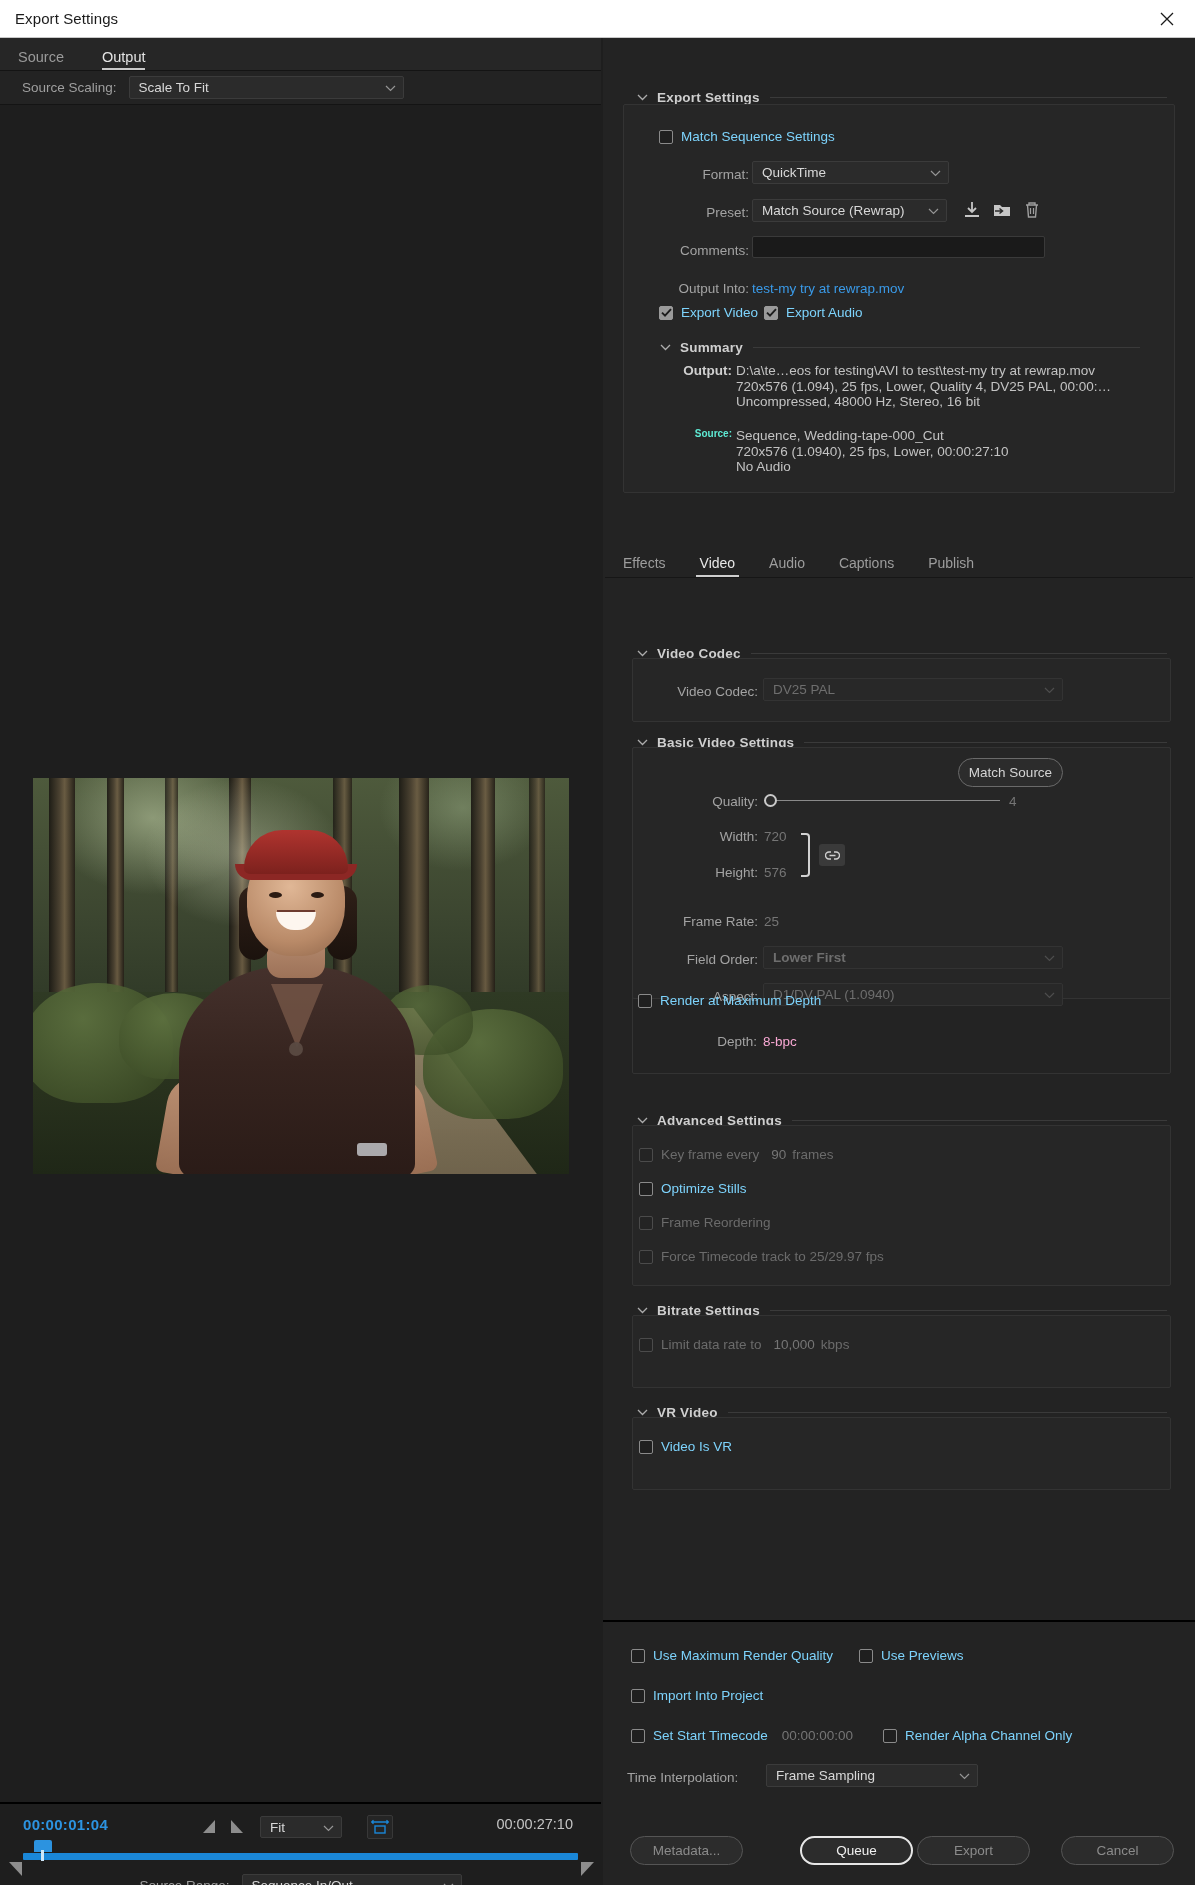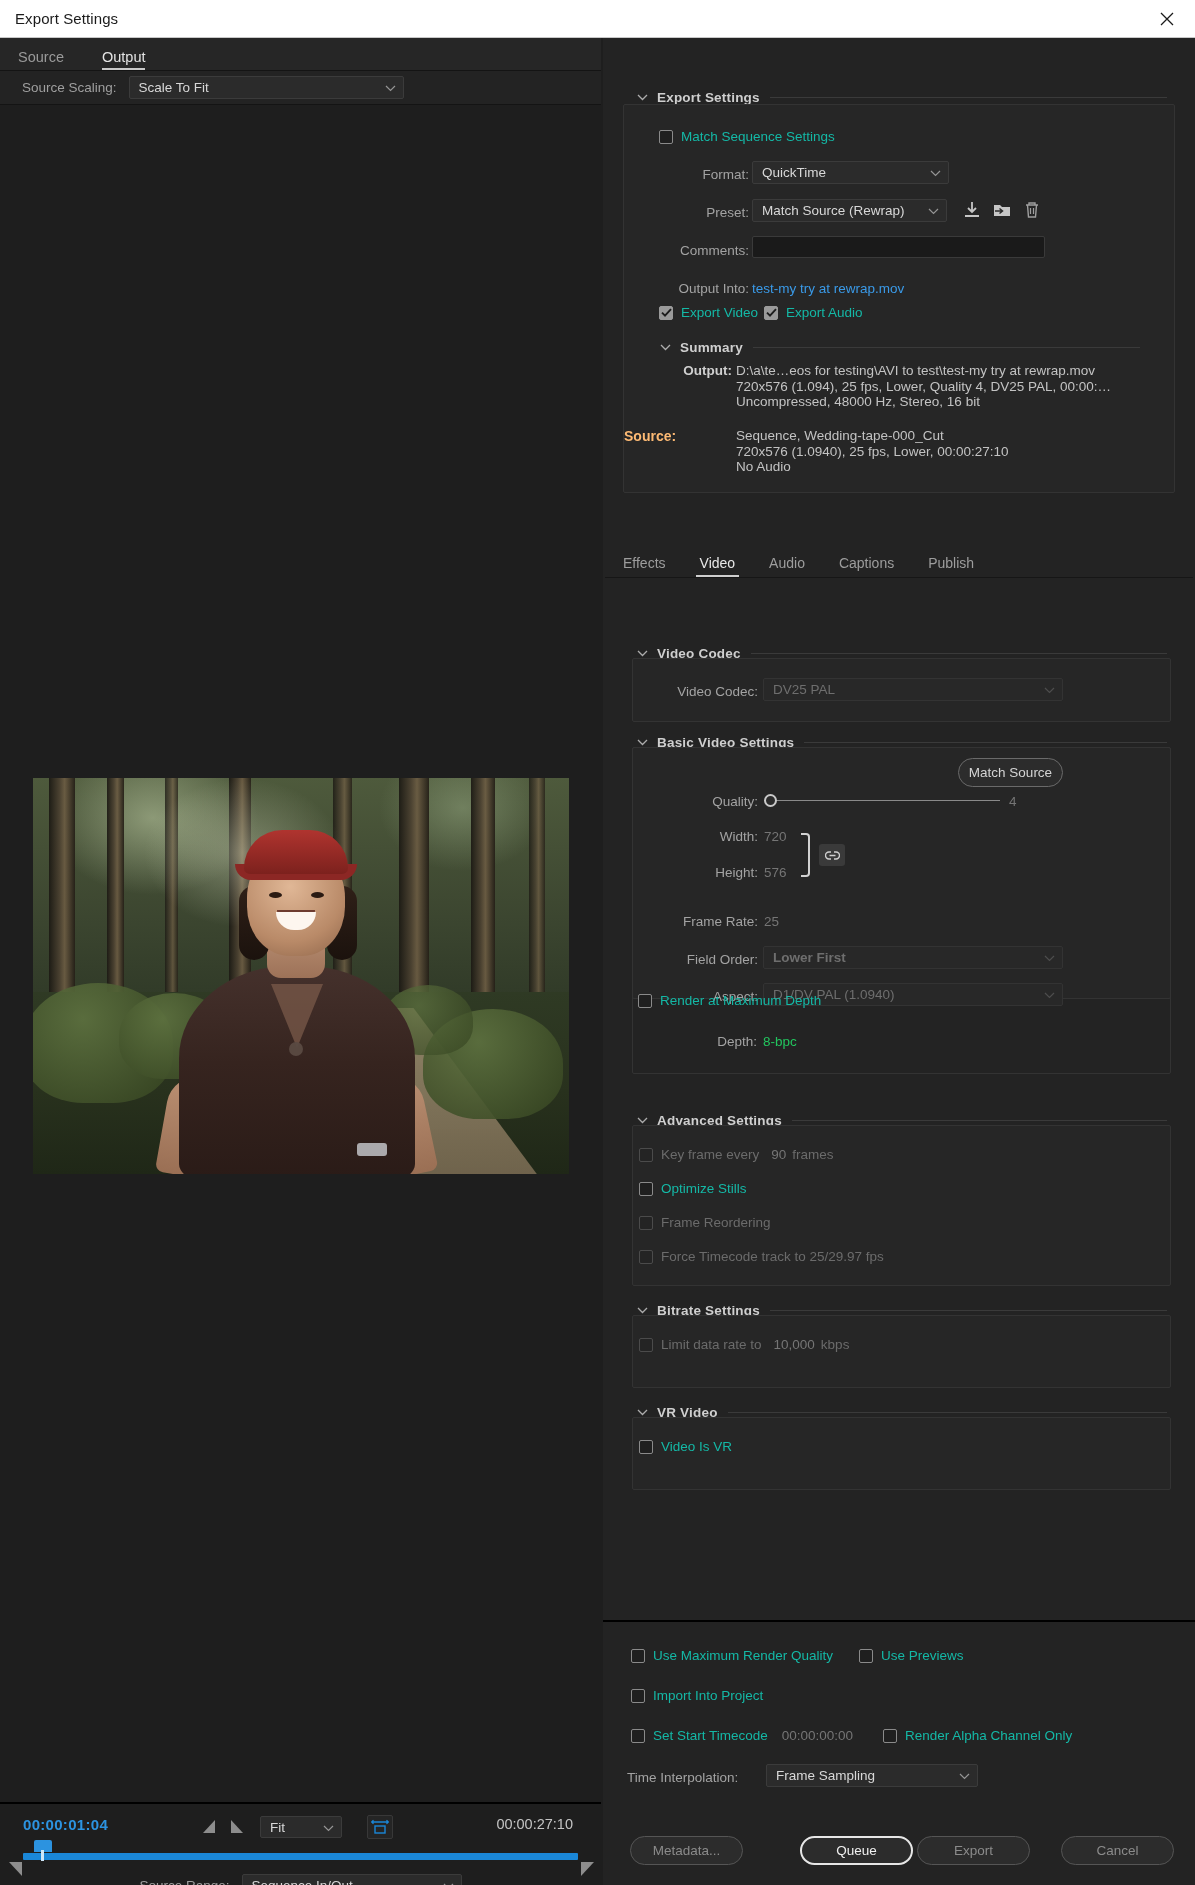--- a/index.html
+++ b/index.html
@@ -268,32 +268,32 @@
   }
   .grp-head .twisty { margin-right: 9px; opacity: .8; display:flex; }
   .grp-head .rule { flex: 1; height: 1px; background: #3a3a3a; margin-left: 10px; }
 
   .panel-box {
     background: #262626; border: 1px solid #333; border-radius: 2px;
   }
 
   .row { display: flex; align-items: center; }
   .fld-label { font-size: 13.5px; color: #a3a3a3; text-align: right; }
-  .fld-value { font-size: 13.5px; color: #22c55e; }
+  .fld-value { font-size: 13.5px; color: #f9a8d4; }
   .fld-value.dim { color: #757575; }
   .fld-value.link { color: #3a9ae8; cursor: pointer; }
 
   .cbx {
     width: 14px; height: 14px; border: 1px solid #8a8a8a; border-radius: 2px;
     background: #1f1f1f; display: inline-flex; align-items: center;
     justify-content: center; flex: none; cursor: pointer;
   }
   .cbx.checked { background: #9a9a9a; border-color: #9a9a9a; }
   .cbx.dim { border-color: #4b4b4b; background: #242424; }
-  .cbx-label { font-size: 13.5px; color: #14b8a6; margin-left: 8px; cursor: pointer; }
+  .cbx-label { font-size: 13.5px; color: #7dd3fc; margin-left: 8px; cursor: pointer; }
   .cbx-label.dim { color: #6b6b6b; }
 
   .combo.disabled {
     background: #282828; border-color: #333; color: #6e6e6e; cursor: default;
   }
 
   
   #export-settings-grp { position: absolute; left: 34px; top: 52px; width: 530px; }
   #es-box {
     position: absolute; left: 20px; top: 66px; width: 552px; height: 389px;
@@ -549,21 +549,21 @@
           <span class="rule"></span>
         </div>
 
         <div class="abs" style="left:0; top:258px; width:108px; font-size:13.5px; color:#cfcfcf; font-weight:700; text-align:right;">Output:</div>
         <div class="abs" style="left:112px; top:258px; width:420px; font-size:13.5px; color:#c3c3c3; line-height:15.5px;">
           <div>D:\a\te…eos for testing\AVI to test\test-my try at rewrap.mov</div>
           <div>720x576 (1.094), 25 fps, Lower, Quality 4, DV25 PAL, 00:00:…</div>
           <div>Uncompressed, 48000 Hz, Stereo, 16 bit</div>
         </div>
 
-        <div class="abs" style="left:0; top:323px; width:108px; font-size:14px; color:#fdba74; font-weight:700; text-align:left;">Source:</div>
+        <div class="abs" style="left:0; top:323px; width:108px; font-size:10px; color:#5eead4; font-weight:700; text-align:right;">Source:</div>
         <div class="abs" style="left:112px; top:323px; width:420px; font-size:13.5px; color:#c3c3c3; line-height:15.5px;">
           <div>Sequence, Wedding-tape-000_Cut</div>
           <div>720x576 (1.0940), 25 fps, Lower, 00:00:27:10</div>
           <div>No Audio</div>
         </div>
       </div>
 
       <div id="tabbar">
         <div class="rtab">Effects</div>
         <div class="rtab active">Video</div>

